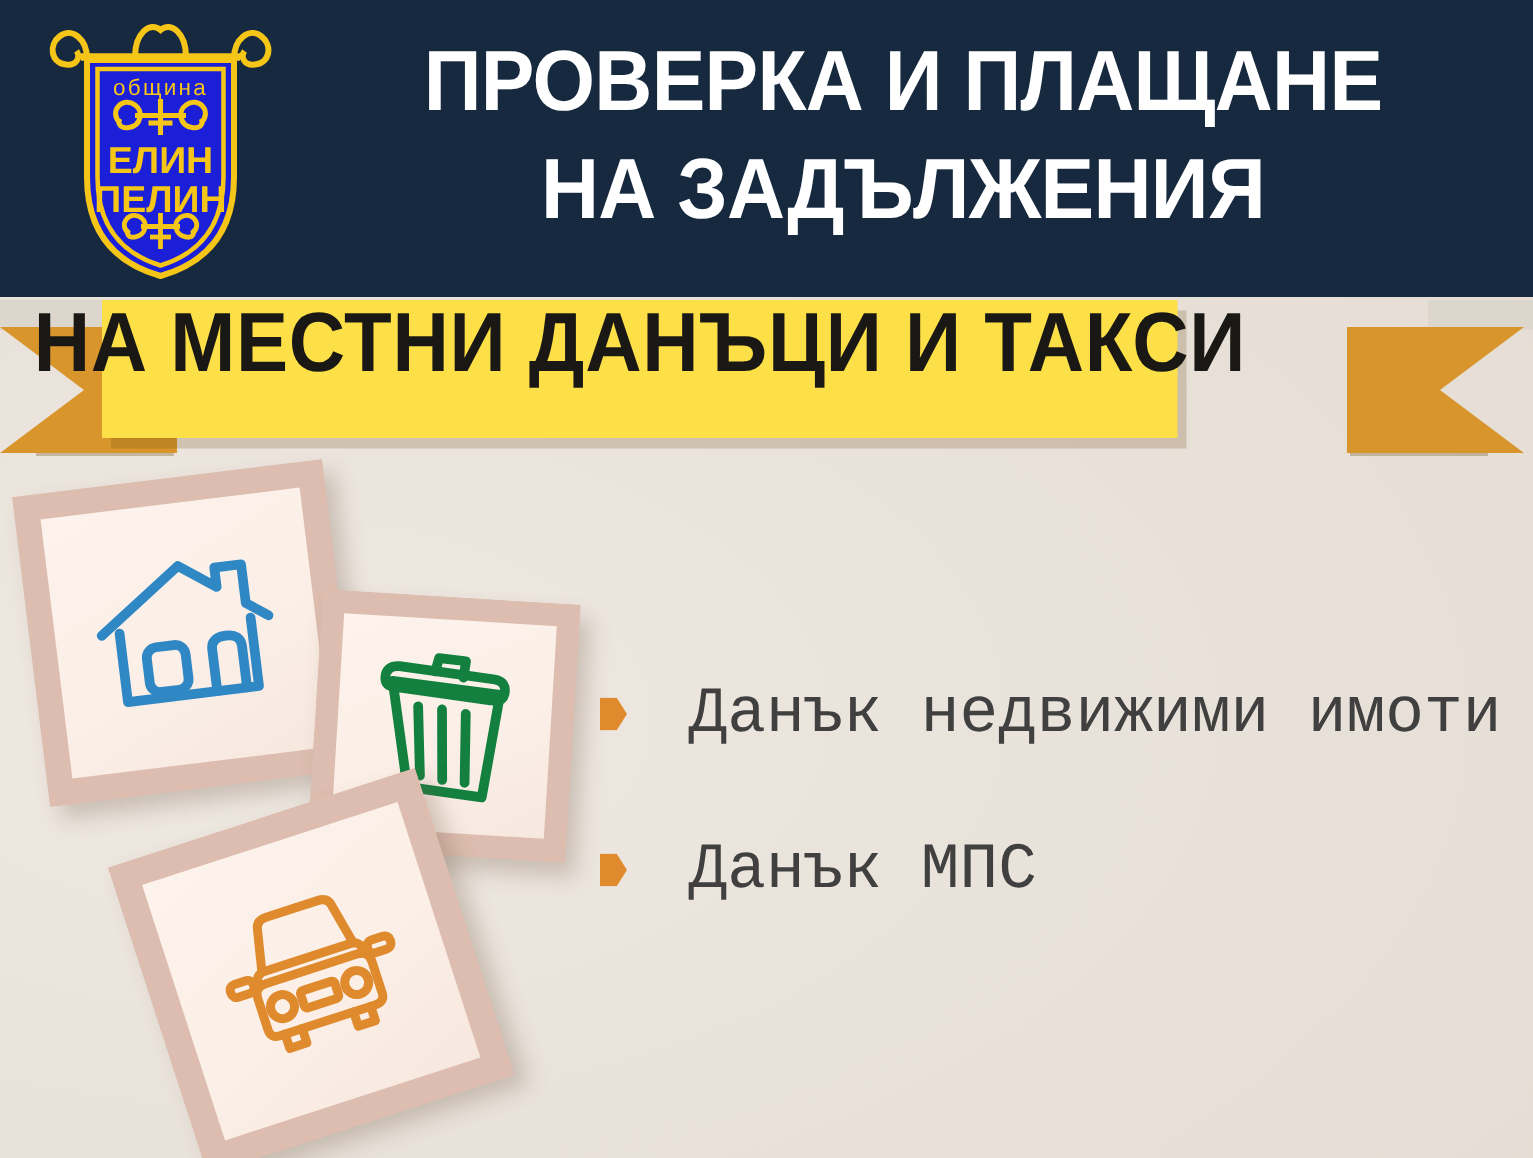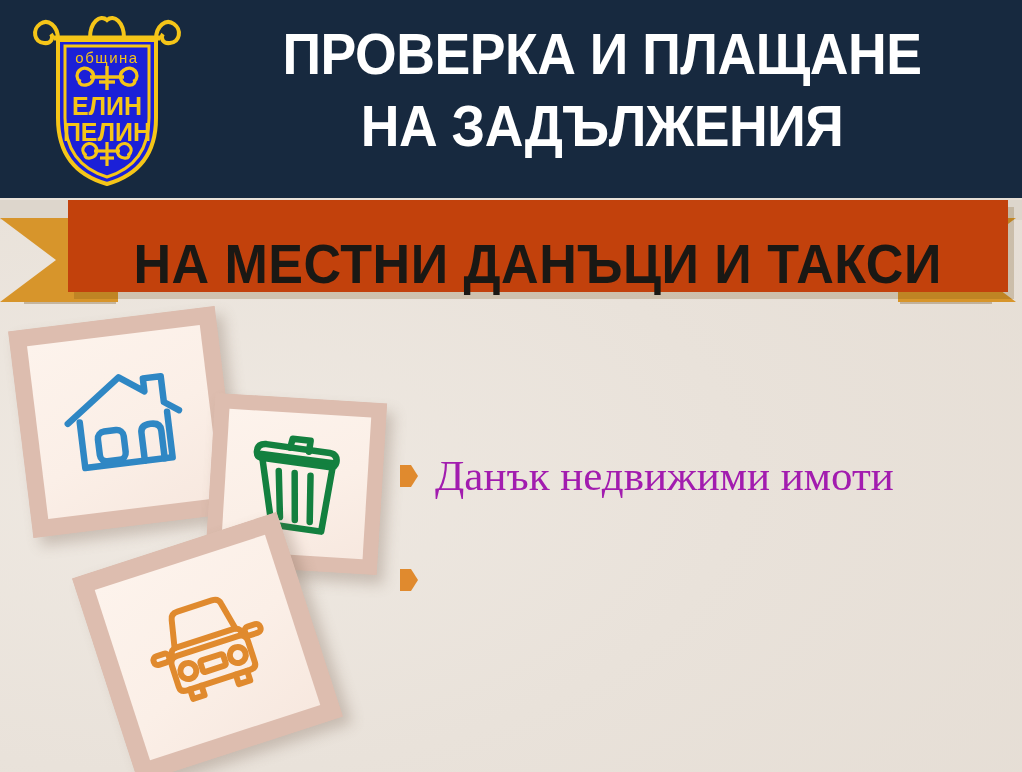--- a/index.html
+++ b/index.html
@@ -82,25 +82,25 @@
     top: 96px;
     height: 12px;
     background: rgba(110,72,15,0.30);
   }
   .ribbon-tail-shadow.left  { left: 24px; width: 92px; }
   .ribbon-tail-shadow.right { right: 30px; width: 92px; }
   .ribbon-main {
     position: absolute;
     left: 68px;
     top: 4px;
-    width: 940px;
+    width: 717px;
     height: 92px;
-    background: #c2410c;
+    background: #fde047;
     display: flex;
-    align-items: flex-end;
+    align-items: flex-start;
     justify-content: center;
     box-shadow: 6px 7px 0 rgba(110,72,15,0.22);
   }
   .ribbon-text {
     color: #1a1814;
     font-weight: bold;
     font-size: 56px;
     line-height: 56px;
     letter-spacing: 0.5px;
     transform: scaleX(0.93);
@@ -172,25 +172,26 @@
   }
   .bullet {
     flex: 0 0 auto;
     width: 18px;
     height: 22px;
     margin-right: 17px;
     background: #e08a2e;
     clip-path: polygon(0 0, 11px 0, 18px 11px, 11px 22px, 0 22px);
   }
   .list-label {
-    color: #a21caf;
-    font-family: Liberation Serif, serif;
+    color: #404040;
+    font-family: Liberation Mono, monospace;
     font-size: 43px;
     line-height: 48px;
     white-space: nowrap;
+    margin-left: 24px;
   }
 </style>
 </head>
 <body>
 
 <div id="poster">
 
   <div class="bg-wash"></div>
 
   <div class="header">
@@ -305,17 +306,18 @@
   <div class="list">
 
     <div class="list-item">
       <span class="bullet"></span>
       <span class="list-label">Данък недвижими имоти</span>
     </div>
 
 
     <div class="list-item">
       <span class="bullet"></span>
+      <span class="list-label">Данък МПС</span>
     </div>
 
   </div>
 
 </div>
 
 </body></html>

